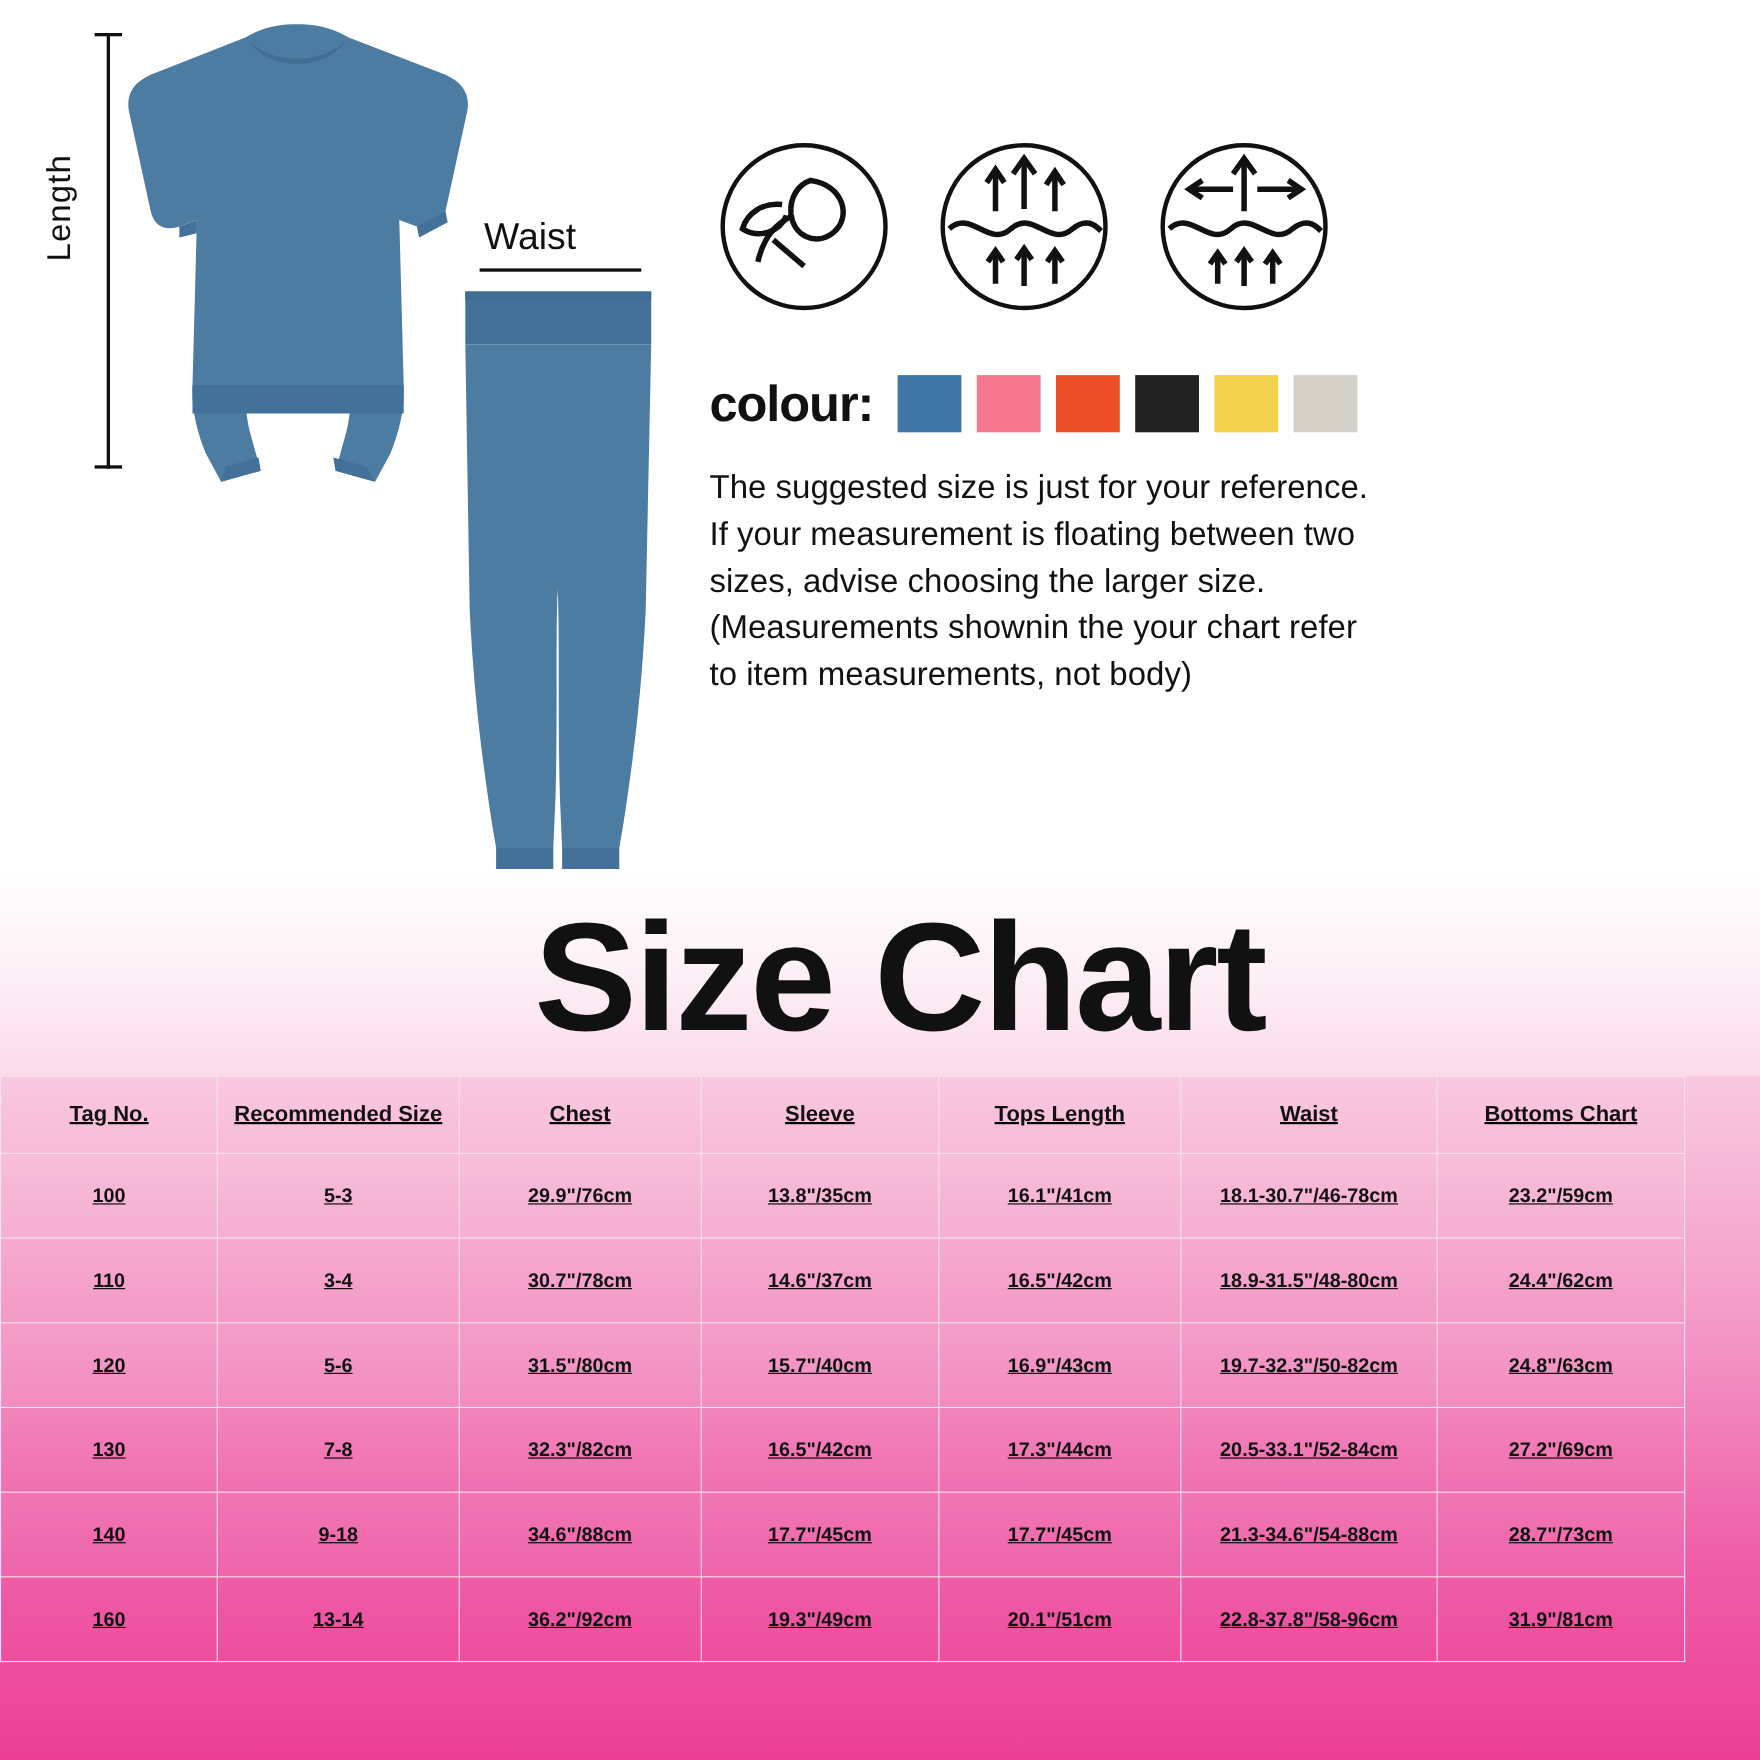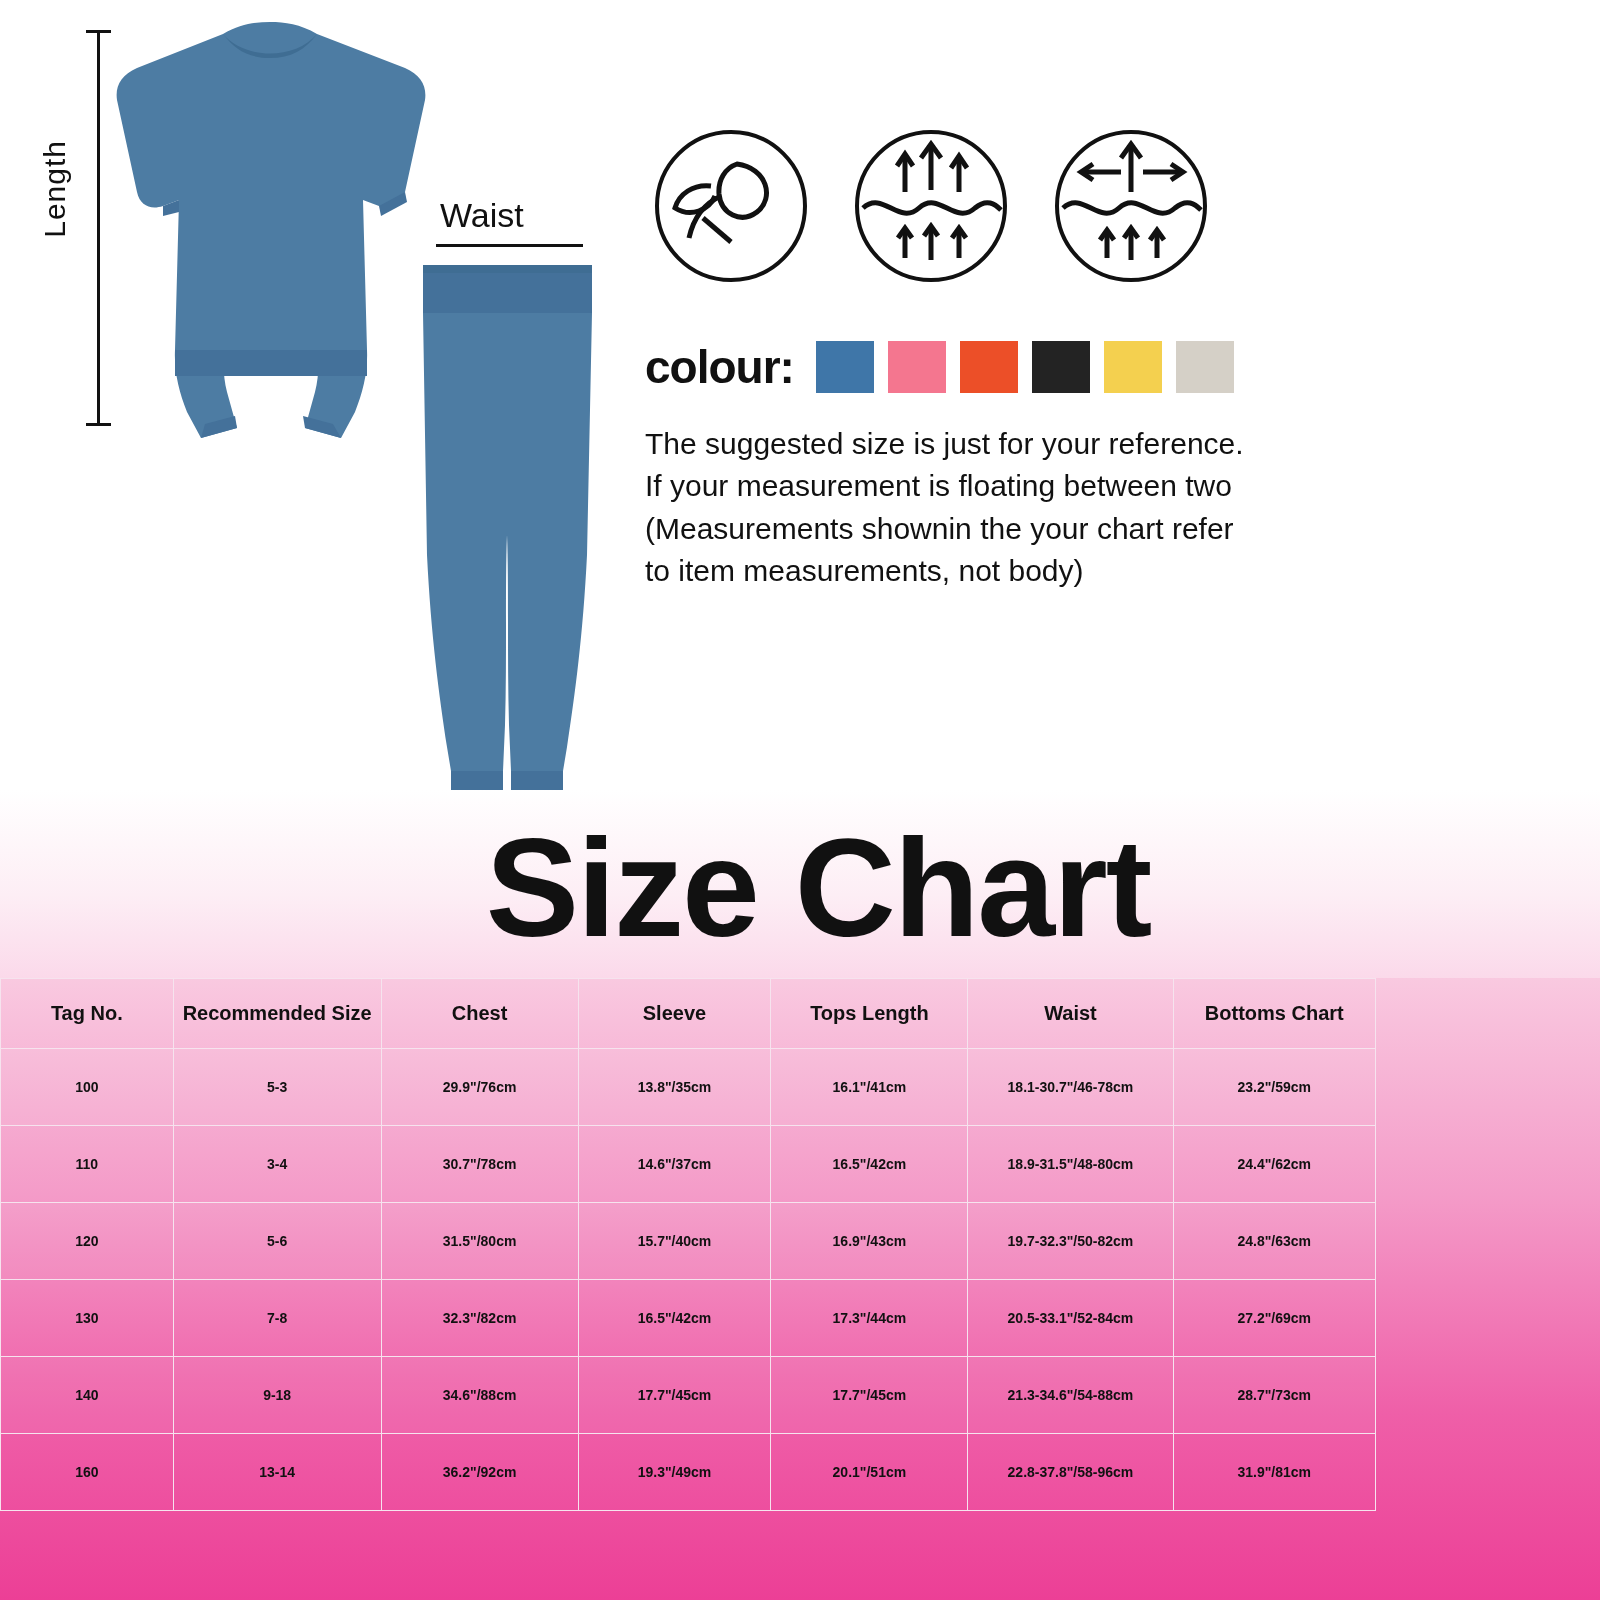--- a/index.html
+++ b/index.html
@@ -76,29 +76,29 @@
   .size-chart-title {
     position:absolute; left:0; top:818px; width:1600px; text-align:center;
     font-size:140px; font-weight:bold; color:#111; letter-spacing:-2px; line-height:1;padding-left:36px;
   }
 
   
   .table-wrap {
     position:absolute; left:0; top:978px; width:1600px; height:622px;
     background:linear-gradient(to bottom, #f9c9e0 0%, #f49bc8 35%, #ef5fa8 70%, #ec3f96 100%);
   }
-  table { width:1376px; border-collapse:collapse; }
+  table { width:1532px; border-collapse:collapse;text-decoration:underline; }
   th, td {
     border:1px solid #f6e3ee;
     text-align:center;
     color:#111;
     font-weight:bold;
   }
   th { font-size:20px; height:70px; }
-  td { font-size:14px; height:77px;margin-top:28px; }
+  td { font-size:18px; height:77px;margin-top:28px; }
   tbody tr:nth-child(odd)  { background:rgba(255,255,255,0.06); }
   tbody tr:nth-child(even) { background:rgba(255,255,255,0.00); }
   col.c0 { width:210px; }
   col.c1 { width:225px; }
   col.c2 { width:230px; }
   col.c3 { width:225px; }
   col.c4 { width:230px; }
   col.c5 { width:245px; }
   col.c6 { width:235px; }
 </style>
@@ -201,20 +201,21 @@
     <span class="swatch" style="background:#f4768f"></span>
     <span class="swatch" style="background:#ec4f28"></span>
     <span class="swatch" style="background:#232323"></span>
     <span class="swatch" style="background:#f4d04f"></span>
     <span class="swatch" style="background:#d5d0c7"></span>
   </div>
 
   <div class="desc">
     <p>The suggested size is just for your reference.</p>
     <p>If your measurement is floating between two</p>
+    <p>sizes, advise choosing the larger size.</p>
     <p>(Measurements shownin the your chart refer</p>
     <p>to item measurements, not body)</p>
   </div>
 </div>
 
 <div class="title-band"></div>
 <div class="size-chart-title">Size Chart</div>
 
 <div class="table-wrap">
   <table>

